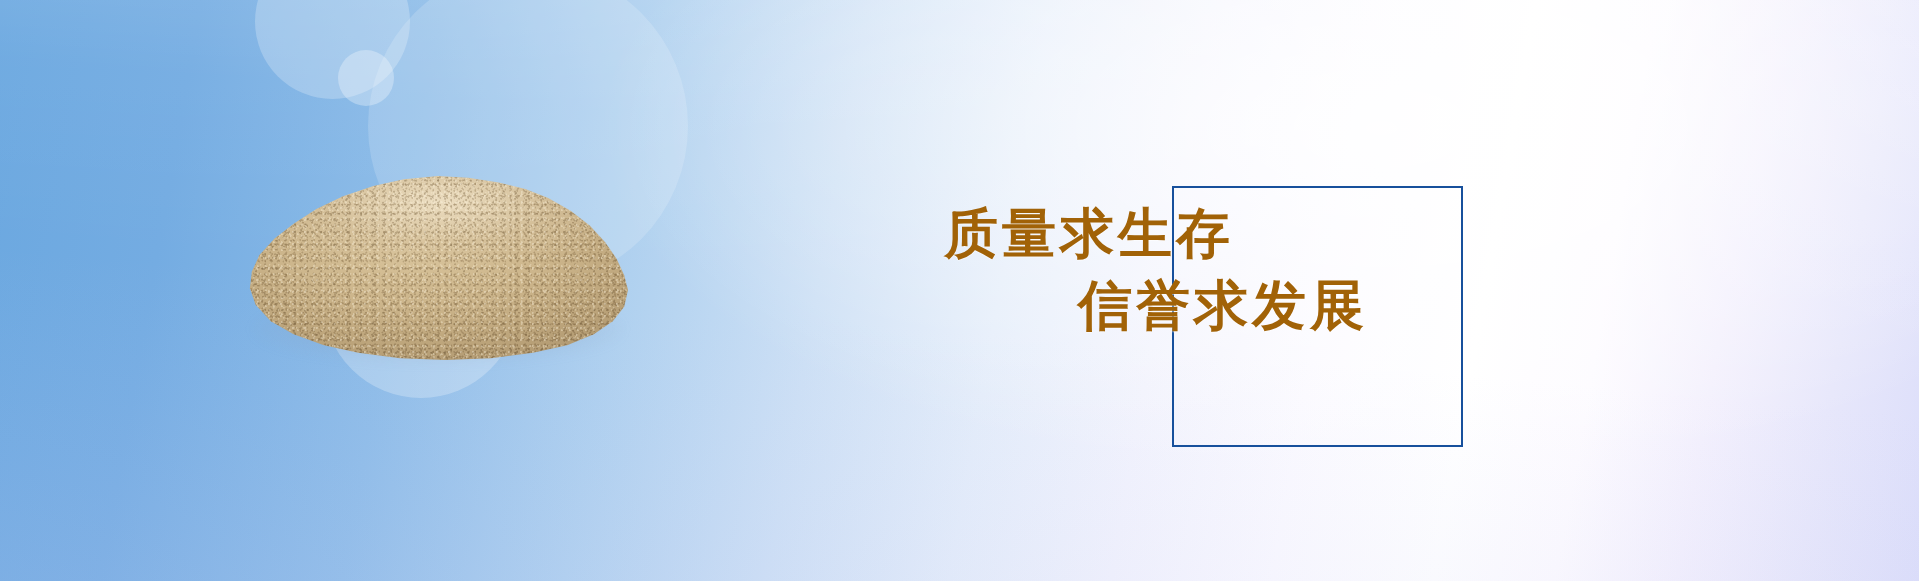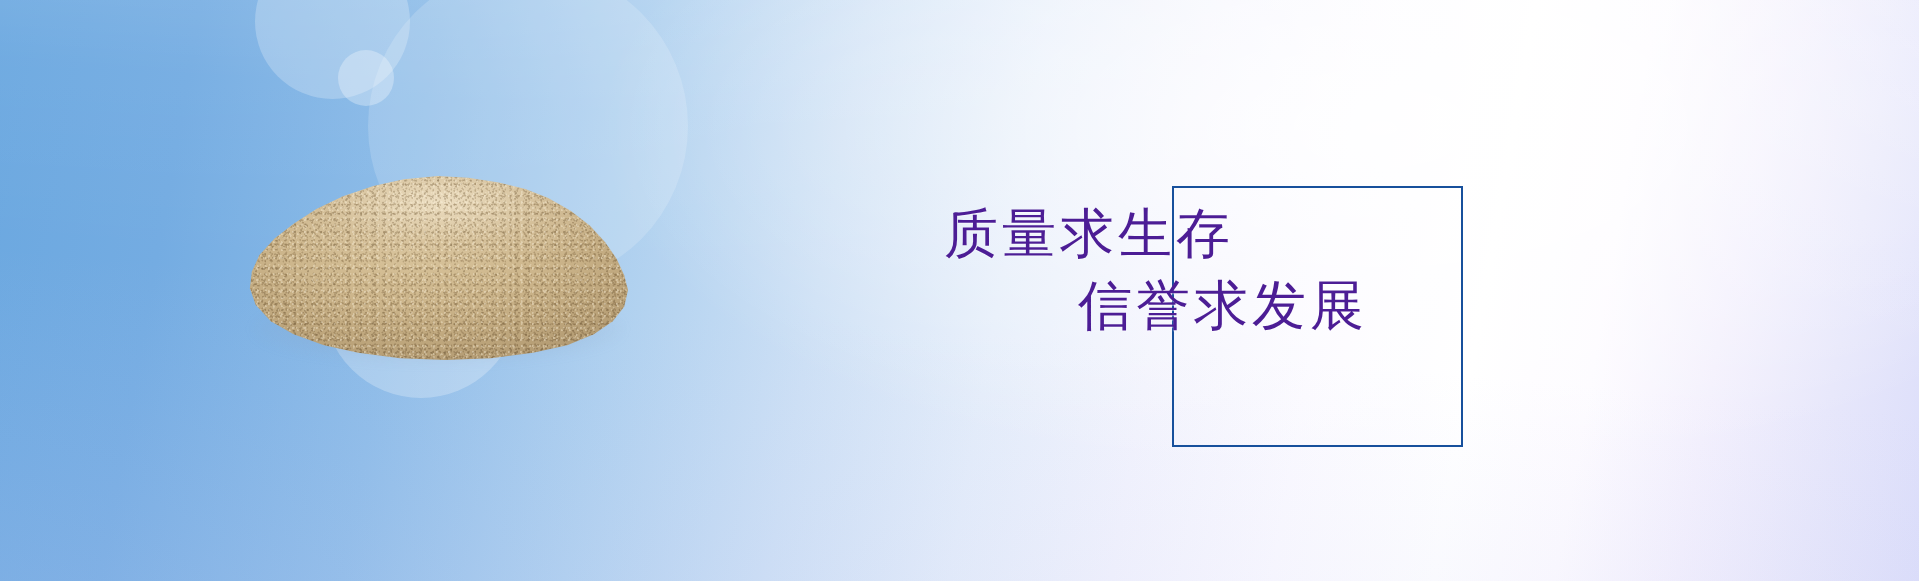--- a/index.html
+++ b/index.html
@@ -159,22 +159,22 @@
   .slogan {
     position: absolute;
     left: 0;
     top: 0;
     width: 100%;
     height: 100%;
     pointer-events: none;
   }
   .slogan-line {
     position: absolute;
-    color: #4c1d95;
-    font-weight: 400;
+    color: #a16207;
+    font-weight: 700;
     font-size: 54px;
     letter-spacing: 4px;
     line-height: 1;
     white-space: nowrap;
     text-shadow: 0 1px 1px rgba(255,255,255,0.55);
   }
   .slogan-line-1 { left: 944px; top: 206px; }
   .slogan-line-2 { left: 1078px; top: 278px; text-align: right; }
 </style>
 </head>

